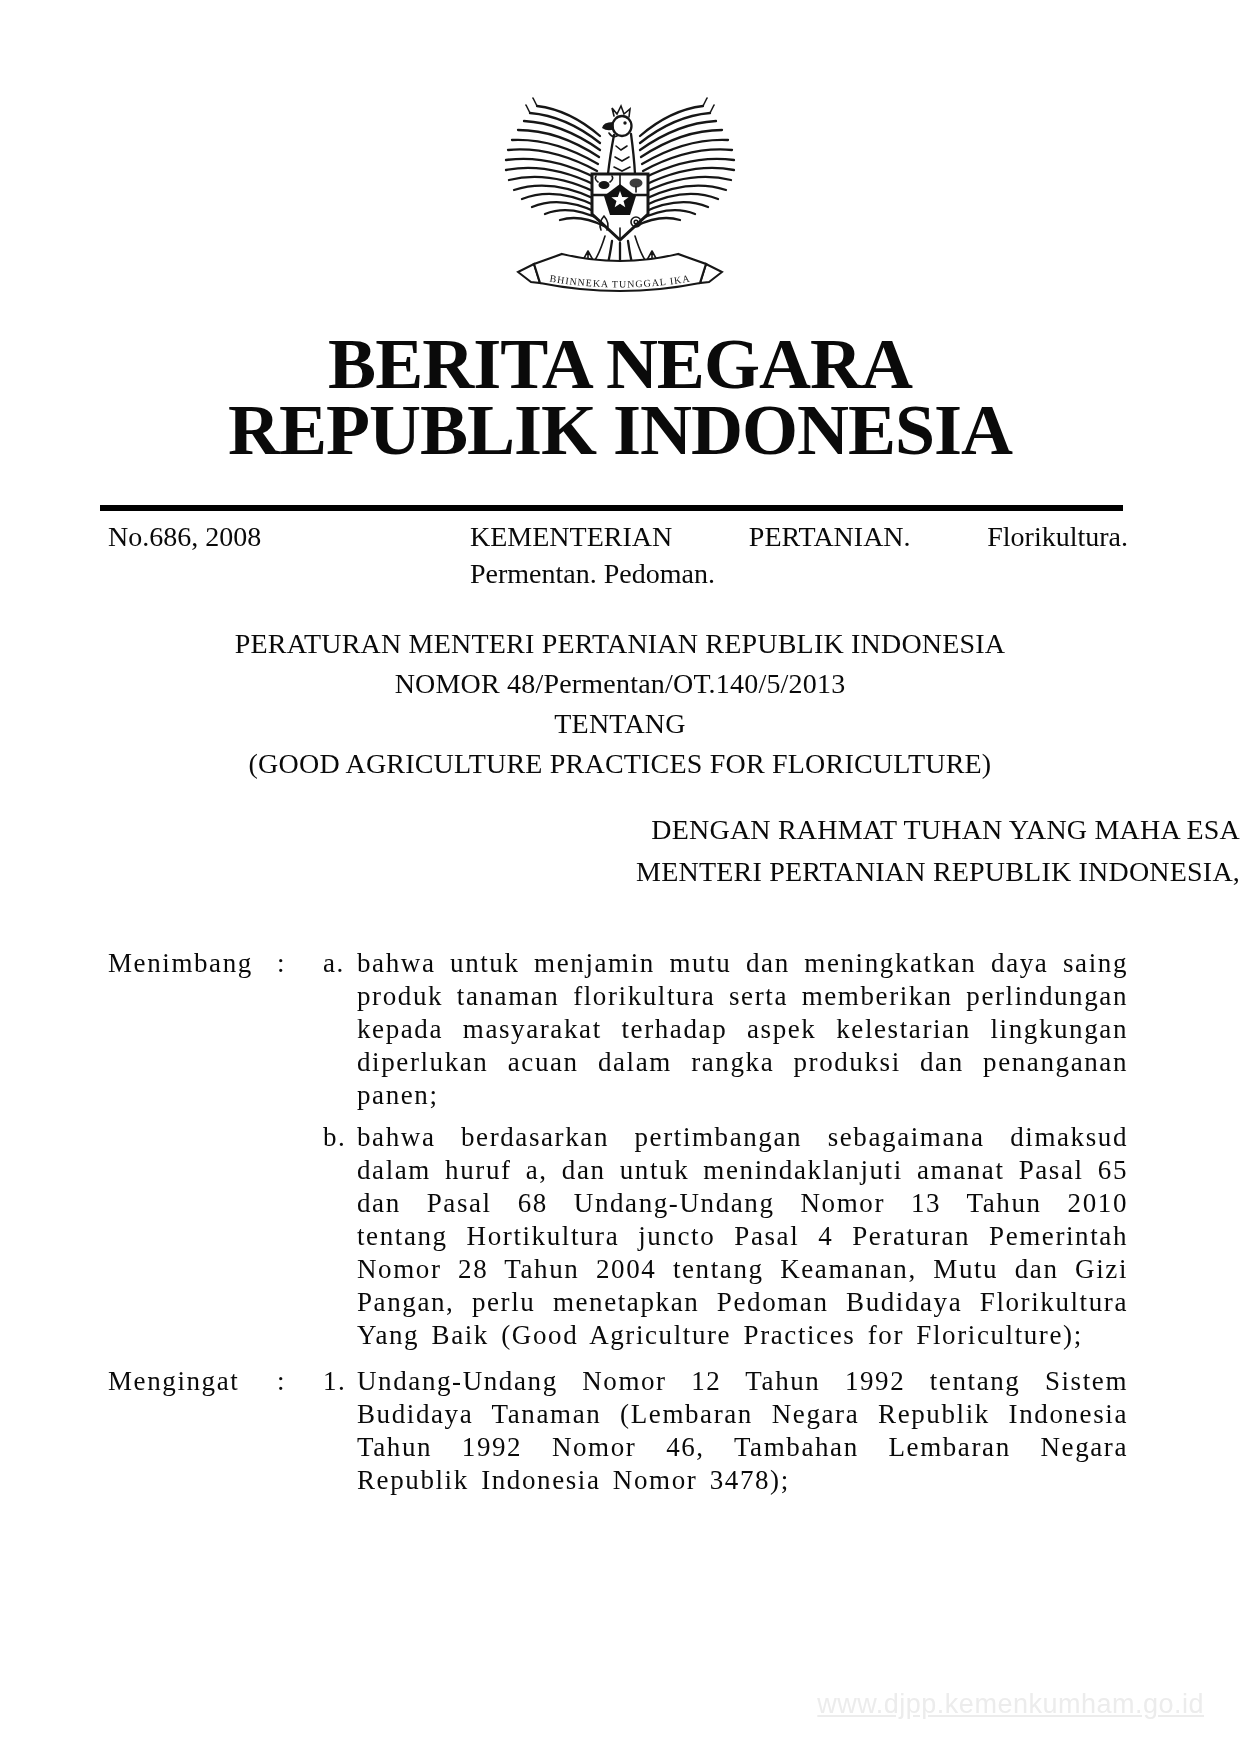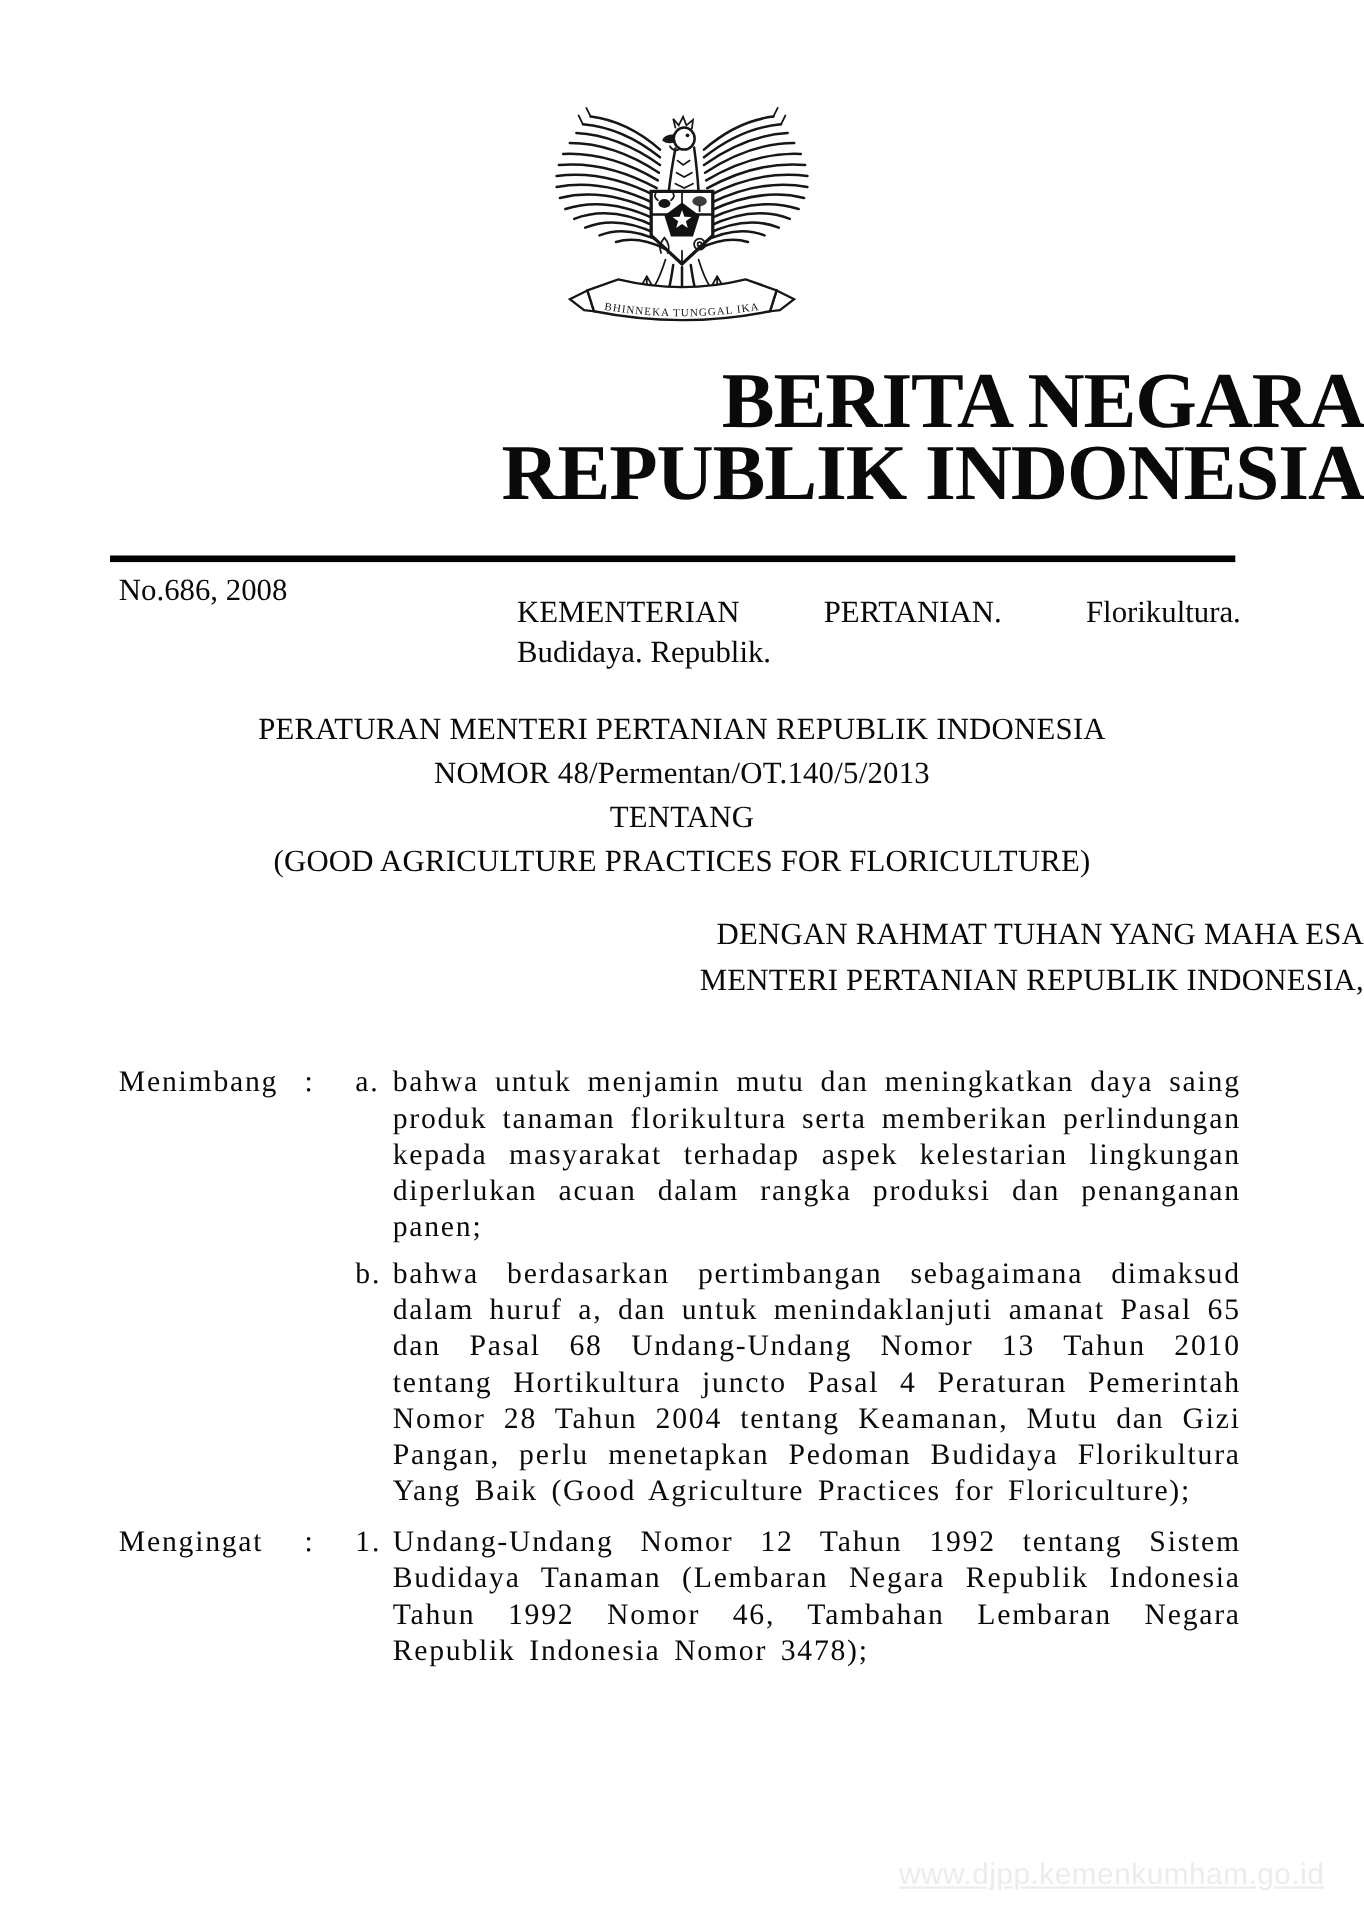--- a/index.html
+++ b/index.html
@@ -5,29 +5,29 @@
   html,body{margin:0;padding:0;background:#ffffff;}
   .page{
     position:relative;width:1240px;height:1755px;margin:0 auto;background:#ffffff;
     font-family:"Liberation Serif",serif;color:#0a0a0a;overflow:hidden;
   }
   
   .emblem-wrap{width:240px;margin:96px auto 0;}
   .emblem-wrap svg{display:block;}
   
   .masthead{
-    margin-top:25px;text-align:right;font-weight:bold;
+    margin-top:25px;text-align:center;font-weight:bold;
     font-size:72px;line-height:66px;letter-spacing:-1px;
   }
   
   .rule{height:6px;background:#000;margin:42px 117px 0 100px;}
   
   .gz{display:flex;padding:0 112px 0 108px;margin-top:7px;font-size:28px;line-height:37px;}
   .gz-no{width:362px;flex:none;}
-  .gz-right{flex:1;margin-top:20px;}
+  .gz-right{flex:1;}
   .gz-l1{display:flex;justify-content:space-between;}
   
   .tblock{margin-top:32px;text-align:center;font-size:28px;line-height:40px;letter-spacing:.2px;}
   .preamble{margin-top:25px;text-align:right;font-size:28px;line-height:42px;letter-spacing:.2px;}
   .it{}
   
   .cons{margin-top:54px;padding:0 112px 0 108px;font-size:27px;line-height:33px;
         letter-spacing:1.6px;word-spacing:4px;}
   .crow{display:grid;grid-template-columns:215px 34px 1fr;align-items:start;}
   .clabel{display:flex;justify-content:space-between;width:178px;}
@@ -146,21 +146,21 @@
   <div class="rule"></div>
 
   <div class="gz">
     <div class="gz-no">No.686, 2008</div>
     <div class="gz-right">
       <div class="gz-l1">
         <span>KEMENTERIAN</span>
         <span>PERTANIAN.</span>
         <span>Florikultura.</span>
       </div>
-      <div>Budidaya. Republik.</div>
+      <div>Permentan. Pedoman.</div>
     </div>
   </div>
 
   <div class="tblock">
     <div>PERATURAN MENTERI PERTANIAN REPUBLIK INDONESIA</div>
     <div>NOMOR 48/Permentan/OT.140/5/2013</div>
     <div>TENTANG</div>
     <div class="it">(GOOD AGRICULTURE PRACTICES FOR FLORICULTURE)</div>
   </div>
 

